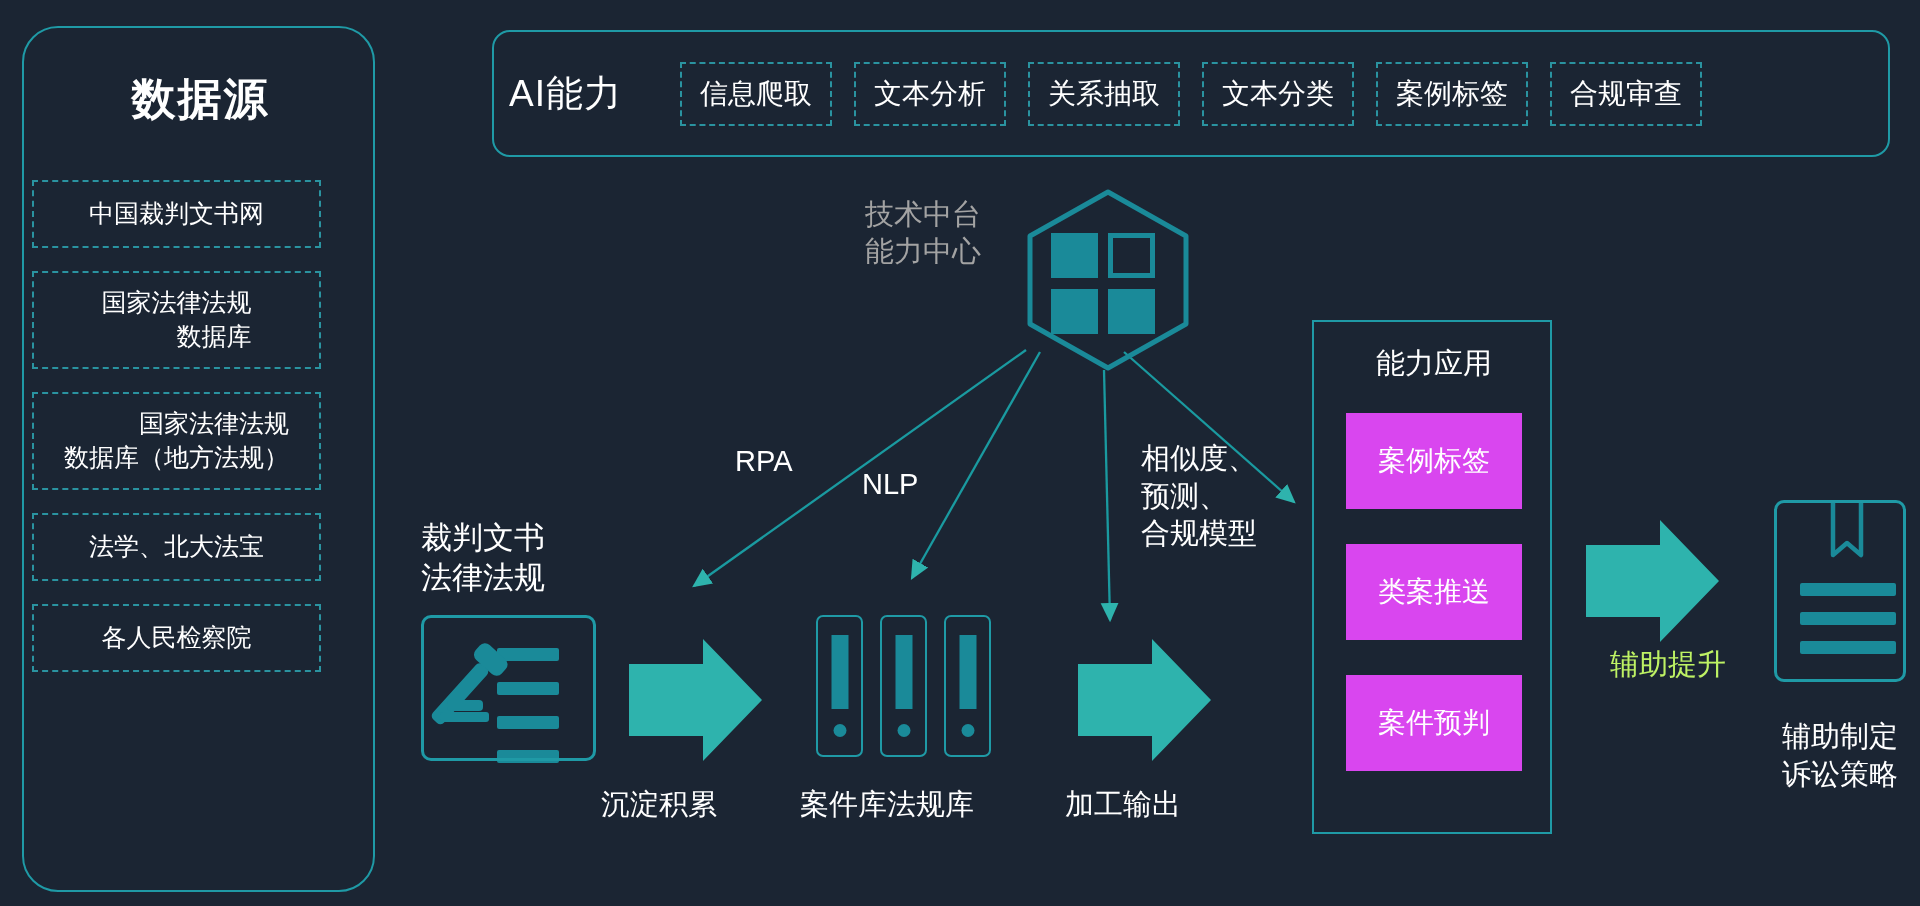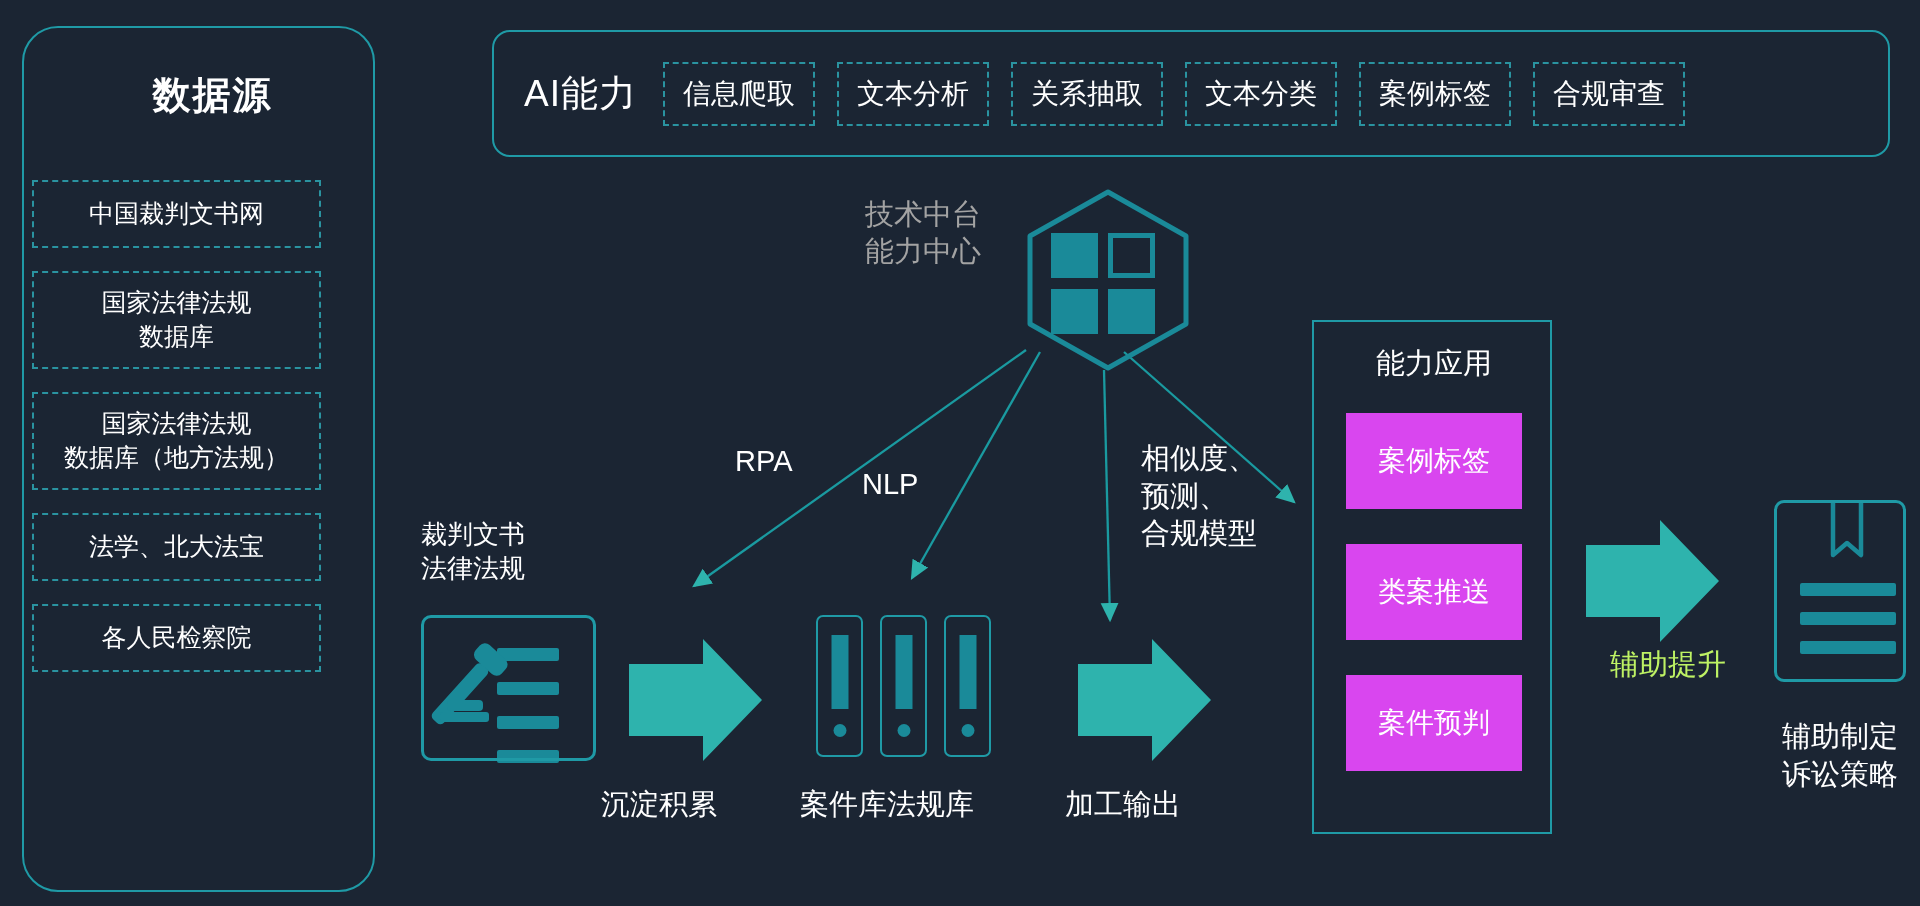--- a/index.html
+++ b/index.html
@@ -13,43 +13,44 @@
   }
   #stage{position:absolute;left:0;top:0;width:1920px;height:906px;}
 
   
   .ds-panel{
     position:absolute;left:22px;top:26px;width:353px;height:866px;
     border:2px solid #1f9aa6;border-radius:36px;
     box-sizing:border-box;
   }
   .ds-title{
-    position:absolute;left:12px;top:42px;width:353px;text-align:center;
-    font-size:38px;font-weight:bold;letter-spacing:2px;color:#ffffff;
+    position:absolute;left:0;top:42px;width:353px;text-align:center;
+    font-size:44px;font-weight:bold;letter-spacing:2px;color:#ffffff;
   }
   .ds-list{position:absolute;left:32px;top:180px;width:289px;}
   .ds-item{
     box-sizing:border-box;width:289px;
     border:2px dashed #2a93a0;
     color:#ffffff;font-size:25px;
     display:flex;align-items:center;justify-content:center;
     text-align:center;line-height:1.35;
     margin-bottom:23px;
     padding:6px 4px;
   }
   .ds-item.h1{height:68px;}
-  .ds-item.h2{height:98px;}
+  .ds-item.h2{height:98px;text-align:right;}
 
   
   .ai-bar{
     position:absolute;left:492px;top:30px;width:1398px;height:127px;
     border:2px solid #1f9aa6;border-radius:18px;
     box-sizing:border-box;
     display:flex;align-items:center;
-    padding-left:30px;
+    padding-left:15px;
+    gap:32px;
   }
   .ai-title{font-size:37px;color:#fff;margin-right:26px;letter-spacing:1px;white-space:nowrap;}
   .ai-tags{display:flex;align-items:flex-end;gap:22px;}
   .ai-tag{
     border:2px dashed #2a93a0;
     font-size:28px;color:#fff;
     padding:11px 18px;white-space:nowrap;
   }
 
   
@@ -65,21 +66,21 @@
   .edge-lab{position:absolute;color:#ffffff;font-size:29px;line-height:1.3;}
   .lab-rpa{left:735px;top:443px;}
   .lab-nlp{left:862px;top:466px;}
   .lab-sim{left:1113px;top:440px;}
 
   
   .pl-caption{
     position:absolute;text-align:left;font-size:29px;line-height:1.3;color:#fff;
   }
   .node-title{
-    position:absolute;text-align:right;font-size:26px;line-height:1.3;color:#fff;
+    position:absolute;text-align:right;font-size:31px;line-height:1.3;color:#fff;
   }
 
   .doc-box{
     position:absolute;left:421px;top:615px;width:175px;height:146px;
     border:3px solid #1f9aa6;border-radius:10px;box-sizing:border-box;
   }
 
   .server-group{position:absolute;left:816px;top:615px;width:175px;height:142px;}
   .server{
     position:absolute;top:0;width:47px;height:142px;

